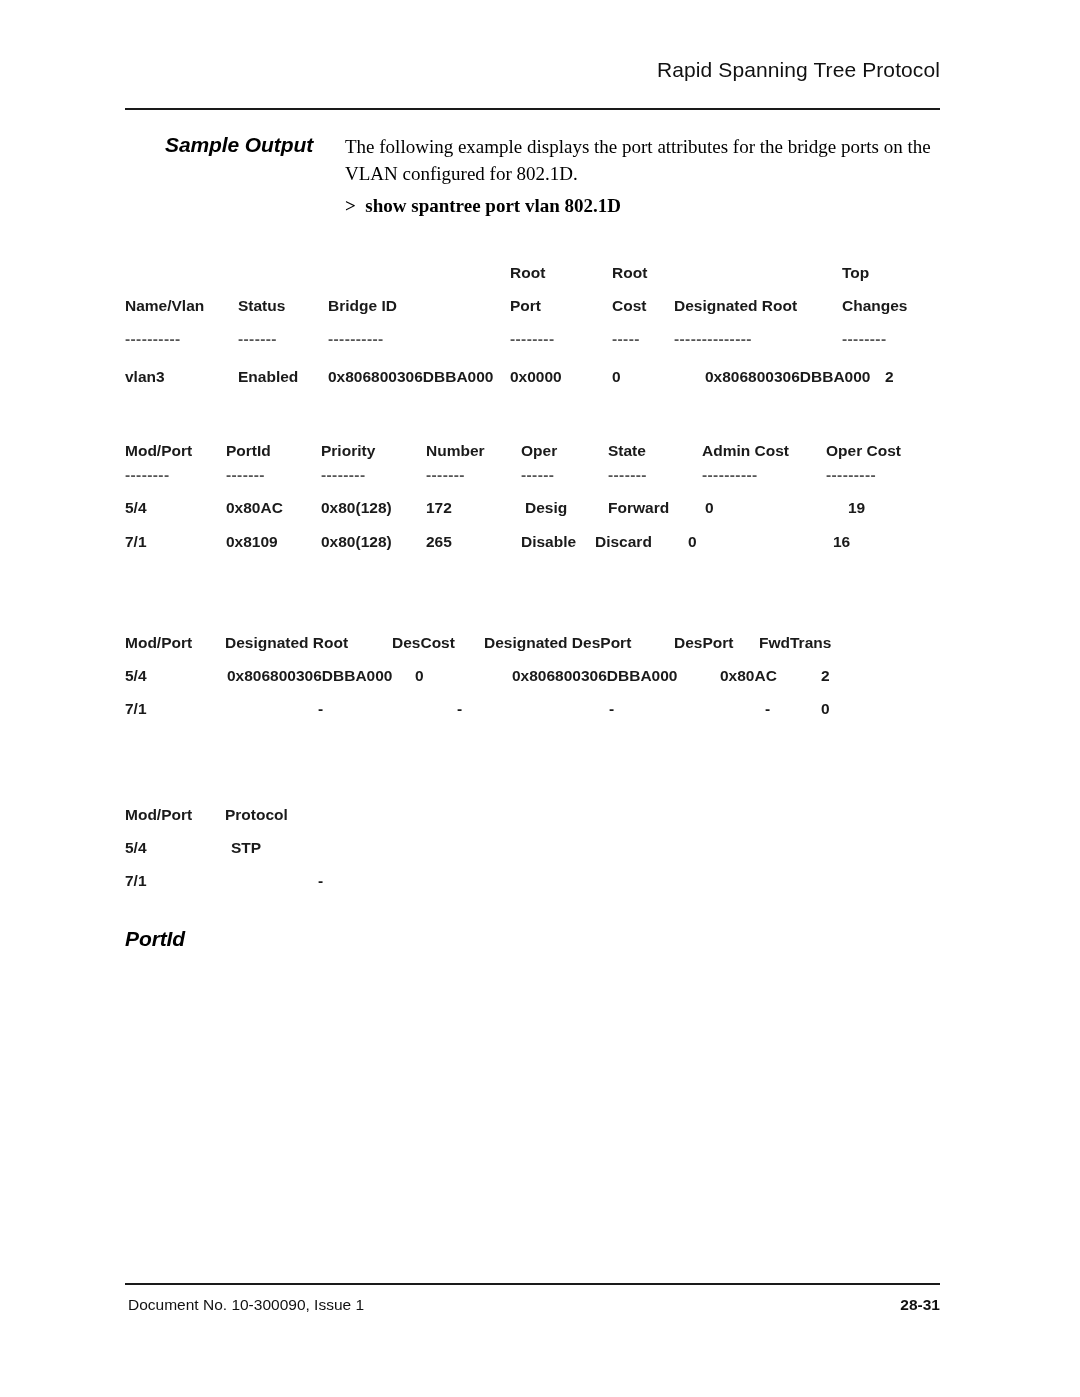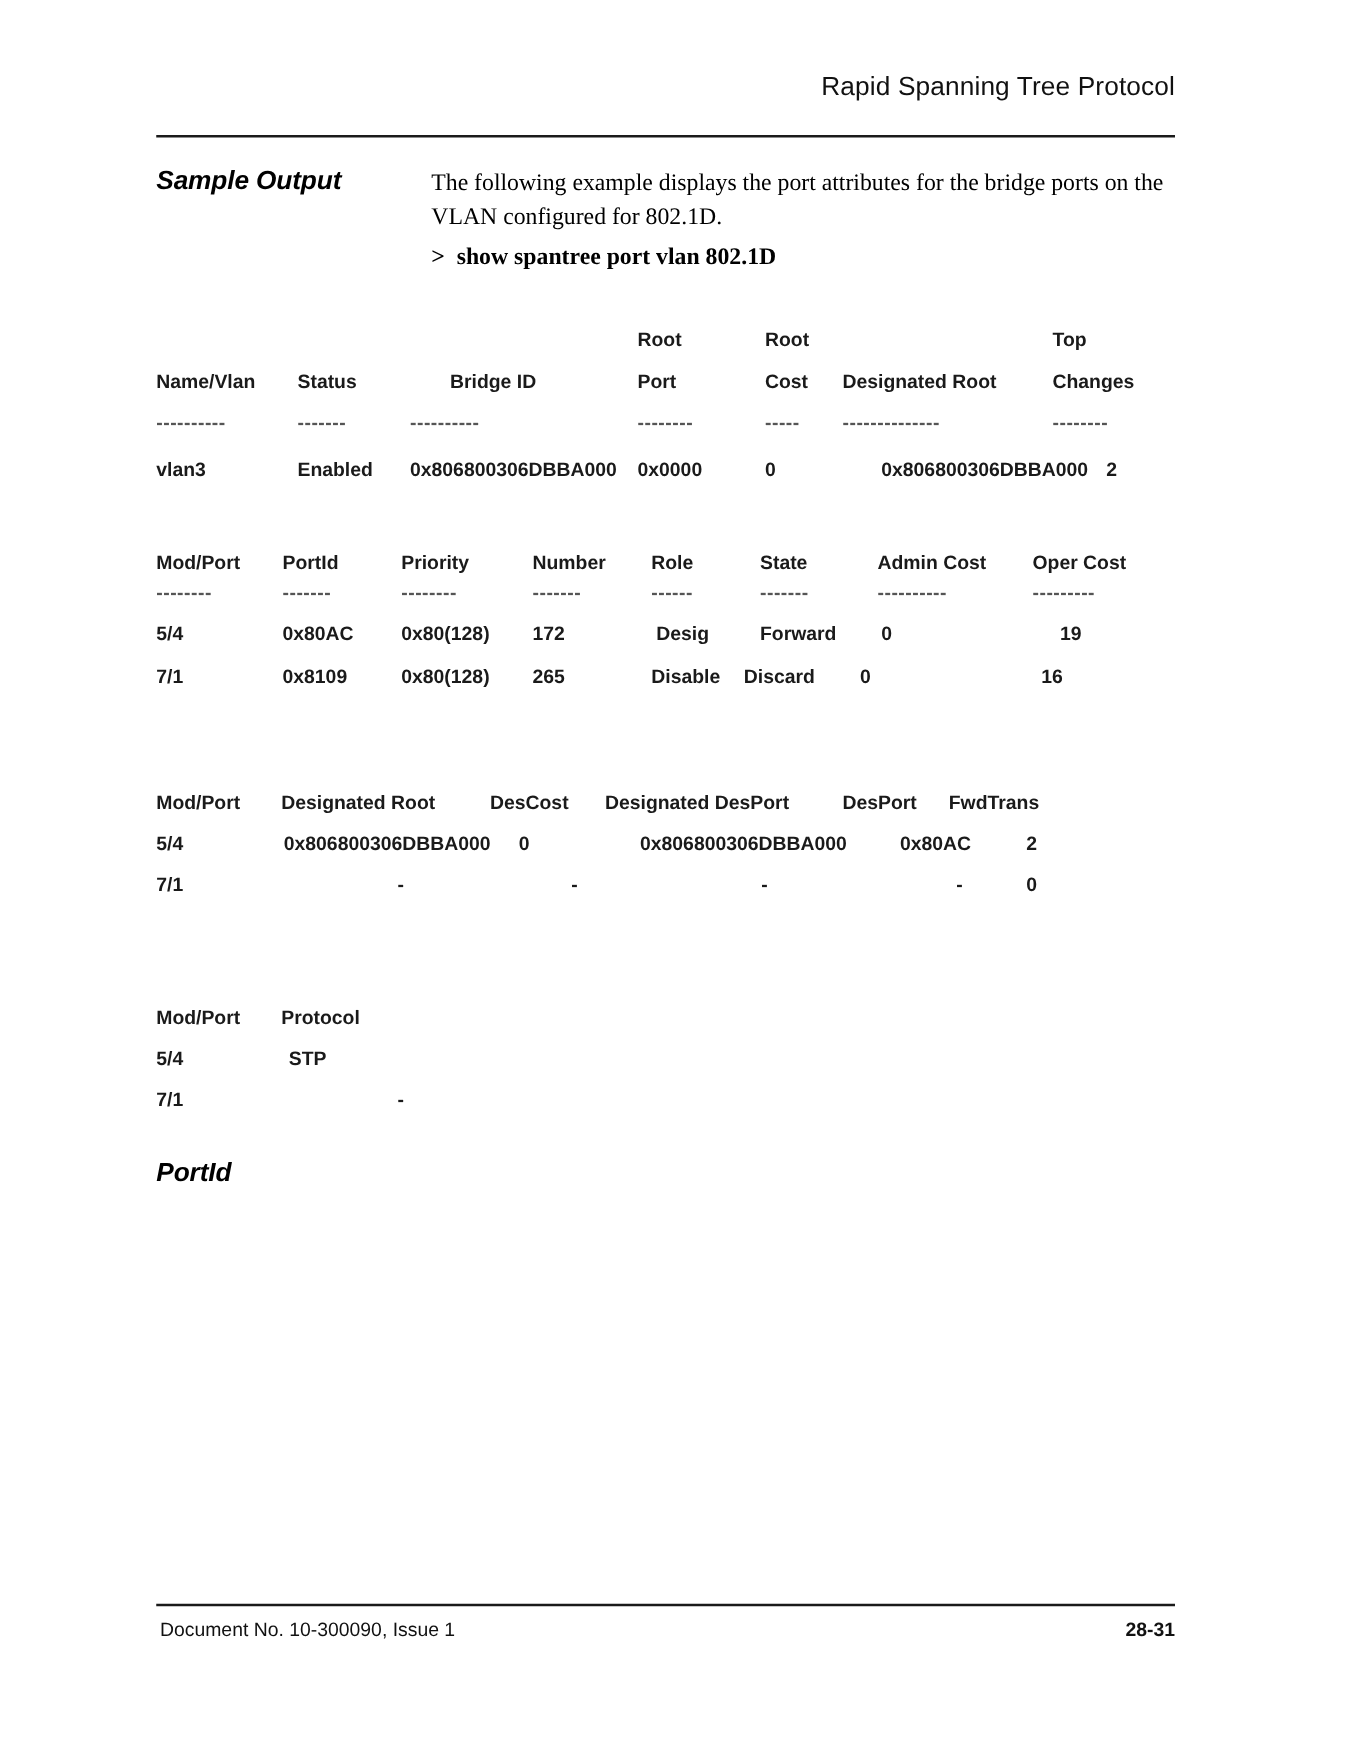--- a/index.html
+++ b/index.html
@@ -144,38 +144,38 @@
   }
 </style>
 </head>
 <body>
 
 <div class="page">
 
   <div class="running-head">Rapid Spanning Tree Protocol</div>
   <div class="rule-top"></div>
 
-  <div class="side-heading" style="top:133px;">Sample Output</div>
+  <div class="side-heading" style="top:133px;margin-left:40px;">Sample Output</div>
 
   <div class="body-text" style="top:133px;">The following example displays the port attributes for the bridge ports on the VLAN configured for 802.1D.</div>
 
   <div class="cmd-line" style="top:195px;">&gt;  show spantree port vlan 802.1D</div>
 
   <div class="cli-block" style="top:262px;">
 
     <div class="cli-row">
       <span class="cell" style="left:385px;">Root</span>
       <span class="cell" style="left:487px;">Root</span>
       <span class="cell" style="left:717px;">Top</span>
     </div>
 
     <div class="cli-row">
       <span class="cell" style="left:0px;">Name/Vlan</span>
       <span class="cell" style="left:113px;">Status</span>
-      <span class="cell" style="left:203px;margin-left:32px;">Bridge ID</span>
+      <span class="cell" style="left:203px;">Bridge ID</span>
       <span class="cell" style="left:385px;">Port</span>
       <span class="cell" style="left:487px;">Cost</span>
       <span class="cell" style="left:549px;">Designated Root</span>
       <span class="cell" style="left:717px;">Changes</span>
     </div>
 
     <div class="cli-row" style="height:24px;">
       <span class="dash" style="left:0px;">----------</span>
       <span class="dash" style="left:113px;">-------</span>
       <span class="dash" style="left:203px;">----------</span>
@@ -196,21 +196,21 @@
     </div>
   </div>
 
   <div class="cli-block" style="top:440px;">
 
     <div class="cli-row" style="height:24px;">
       <span class="cell" style="left:0px;">Mod/Port</span>
       <span class="cell" style="left:101px;">PortId</span>
       <span class="cell" style="left:196px;">Priority</span>
       <span class="cell" style="left:301px;">Number</span>
-      <span class="cell" style="left:396px;">Role</span>
+      <span class="cell" style="left:396px;">Oper</span>
       <span class="cell" style="left:483px;">State</span>
       <span class="cell" style="left:577px;">Admin Cost</span>
       <span class="cell" style="left:701px;text-align:right;">Oper Cost</span>
     </div>
 
     <div class="cli-row" style="height:33px;">
       <span class="dash" style="left:0px;">--------</span>
       <span class="dash" style="left:101px;">-------</span>
       <span class="dash" style="left:196px;">--------</span>
       <span class="dash" style="left:301px;">-------</span>

